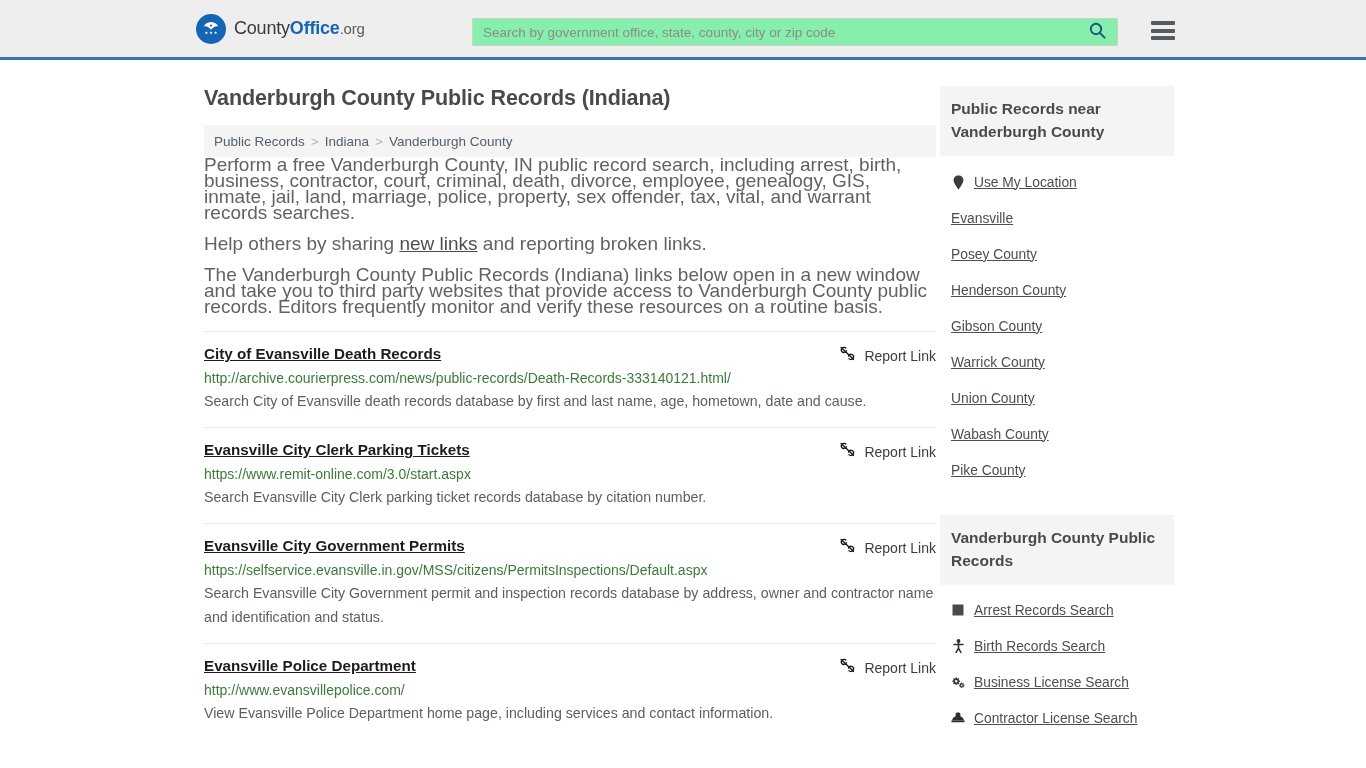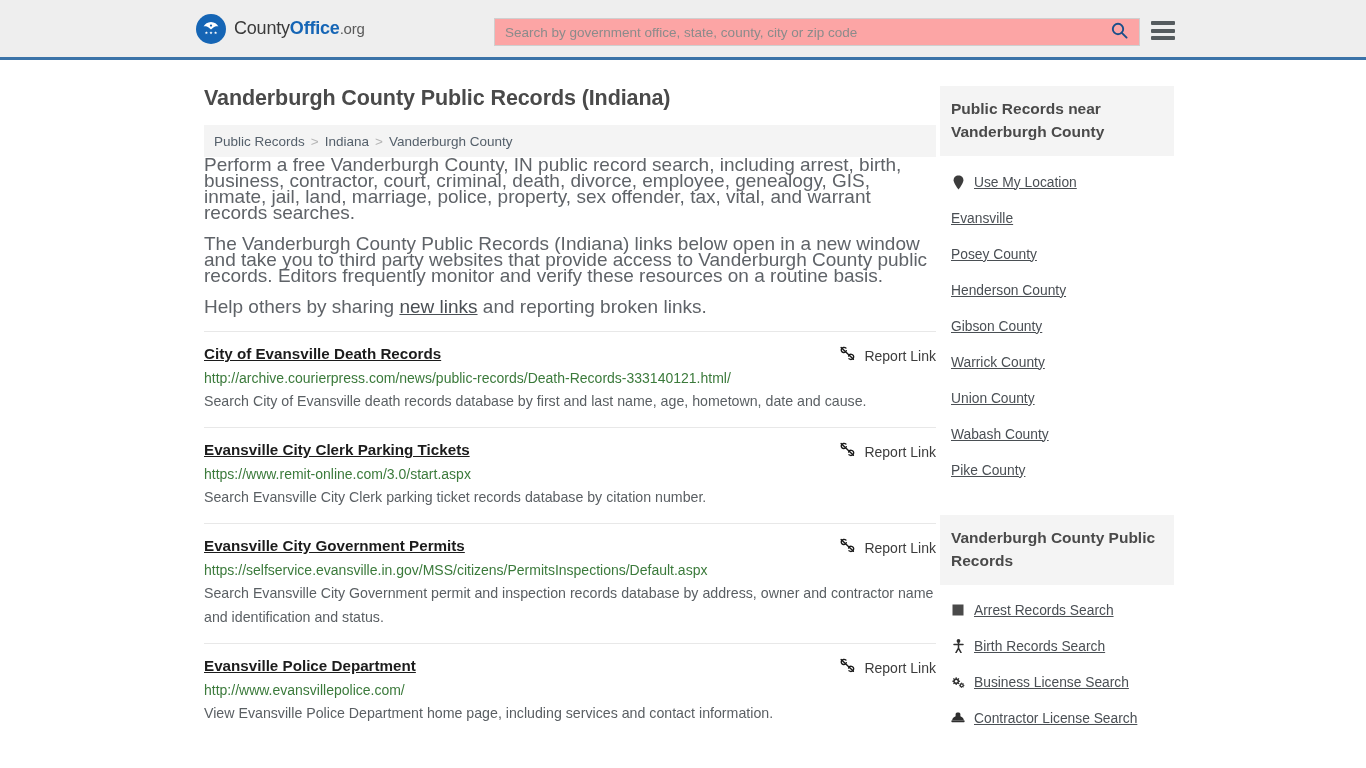--- a/index.html
+++ b/index.html
@@ -42,27 +42,27 @@
     color: #3a3a3a;
     letter-spacing: -0.2px;
     white-space: nowrap;
   }
   .brand-text .b-office { color: #1565b5; font-weight: bold; }
   .brand-text .b-county { color: #3a3a3a; }
   .brand-text .b-org { color: #5a5a5a; font-size: 15px; }
 
   .search-wrap {
     position: absolute;
-    left: 494px;
+    left: 472px;
     top: 18px;
     width: 646px;
     height: 28px;
     display: flex;
     align-items: stretch;
-    background: #fca5a5;
+    background: #86efac;
     border: 1px solid #cfcfcf;
   }
   .search-input {
     flex: 1;
     border: 0;
     outline: none;
     padding: 0 10px;
     font-size: 13.5px;
     color: #333;
     font-family: "Liberation Sans", sans-serif;
@@ -272,24 +272,24 @@
 
       <nav class="breadcrumb">
         <a href="#">Public Records</a>
         <span class="sep">&gt;</span>
         <a href="#">Indiana</a>
         <span class="sep">&gt;</span>
         <span class="current">Vanderburgh County</span>
       </nav>
 
       <p class="intro">Perform a free Vanderburgh County, IN public record search, including arrest, birth, business, contractor, court, criminal, death, divorce, employee, genealogy, GIS, inmate, jail, land, marriage, police, property, sex offender, tax, vital, and warrant records searches.</p>
-      <p class="intro second">The Vanderburgh County Public Records (Indiana) links below open in a new window and take you to third party websites that provide access to Vanderburgh County public records. Editors frequently monitor and verify these resources on a routine basis.</p>
       <p class="intro third">
         <span>Help others by sharing </span><a href="#">new links</a><span> and reporting broken links.</span>
       </p>
+      <p class="intro second">The Vanderburgh County Public Records (Indiana) links below open in a new window and take you to third party websites that provide access to Vanderburgh County public records. Editors frequently monitor and verify these resources on a routine basis.</p>
 
       <div class="results">
 
         <div class="result">
           <div class="result-head">
             <a class="result-title" href="#">City of Evansville Death Records</a>
             <div class="report-link">
               <span>
                 <svg width="17" height="15" viewBox="0 0 18 16" aria-hidden="true">
                   <path d="M2.2 1.6 L15.3 14.2" stroke="#1a1a1a" stroke-width="1.5" stroke-linecap="round"></path>

